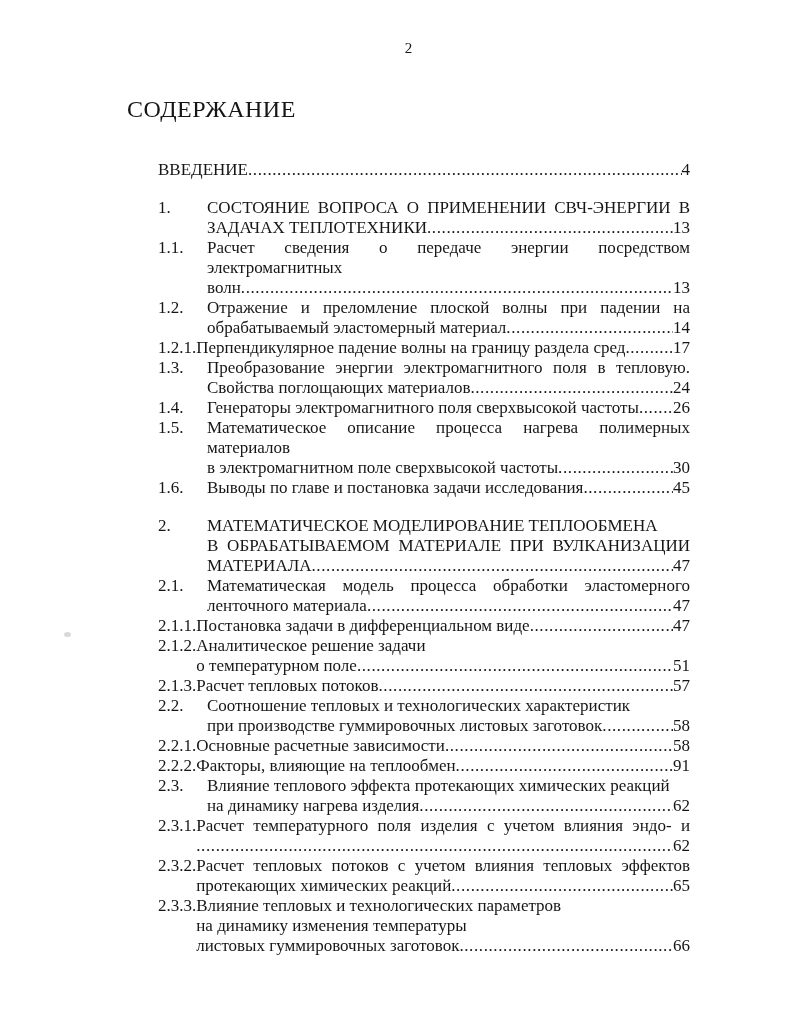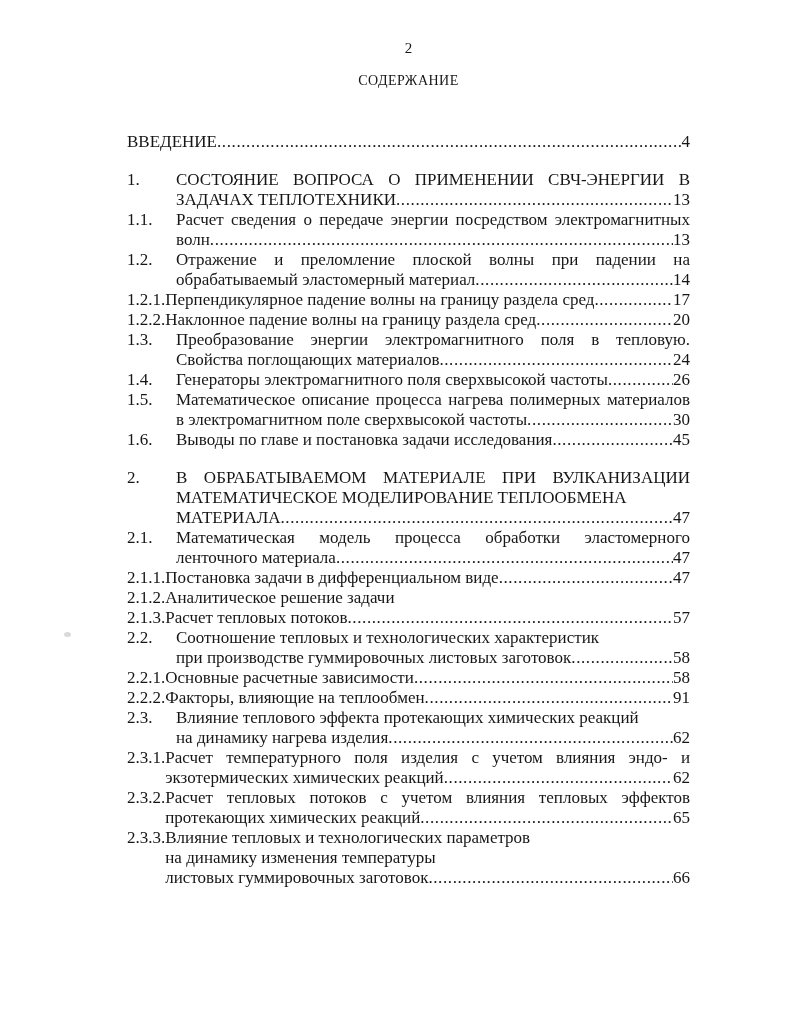--- a/index.html
+++ b/index.html
@@ -17,34 +17,34 @@
     overflow: hidden;
     box-sizing: border-box;
     padding: 38px 105px 0 127px;
   }
   .pagenum {
     text-align: center;
     font-size: 15px;
     line-height: 20px;
   }
   .doc-title {
-    margin: 12px 0 40px 0;
-    text-align: center;
-    font-size: 14px;
+    margin: 40px 0 40px 0;
+    font-size: 24px;
     font-weight: normal;
     letter-spacing: 0.5px;
     line-height: 22px;
   }
   .toc {
     font-size: 17px;
     line-height: 20px;
   }
   .entry {
     display: flex;
     align-items: flex-start;
+    margin-left: 31px;
   }
   .entry.gap { margin-top: 18px; }
   .num { flex: 0 0 49px; white-space: nowrap; }
   .entry.lvl3 .num { flex: 0 0 38px; }
   .body { flex: 1 1 auto; min-width: 0; }
   .line { line-height: 20px; }
   .line.fill {
     text-align: justify;
     text-align-last: justify;
   }
@@ -126,30 +126,20 @@
       <div class="entry lvl3">
         <span class="num">1.2.1.</span>
         <div class="body">
           <div class="line dotted">
             <span class="t">Перпендикулярное падение волны на границу раздела сред</span>
             <span class="leader"></span>
             <span class="pg">17</span>
           </div>
         </div>
       </div>
-      <div class="entry lvl3">
-        <span class="num">1.2.2.</span>
-        <div class="body">
-          <div class="line dotted">
-            <span class="t">Наклонное падение волны на границу раздела сред</span>
-            <span class="leader"></span>
-            <span class="pg">20</span>
-          </div>
-        </div>
-      </div>
       <div class="entry">
         <span class="num">1.3.</span>
         <div class="body">
           <div class="line fill">Преобразование энергии электромагнитного поля в тепловую.</div>
           <div class="line dotted">
             <span class="t">Свойства поглощающих материалов</span>
             <span class="leader"></span>
             <span class="pg">24</span>
           </div>
         </div>
@@ -181,22 +171,22 @@
           <div class="line dotted">
             <span class="t">Выводы по главе и постановка задачи исследования</span>
             <span class="leader"></span>
             <span class="pg">45</span>
           </div>
         </div>
       </div>
       <div class="entry gap">
         <span class="num">2.</span>
         <div class="body">
+          <div class="line">МАТЕМАТИЧЕСКОЕ МОДЕЛИРОВАНИЕ ТЕПЛООБМЕНА</div>
           <div class="line fill">В ОБРАБАТЫВАЕМОМ МАТЕРИАЛЕ ПРИ ВУЛКАНИЗАЦИИ</div>
-          <div class="line">МАТЕМАТИЧЕСКОЕ МОДЕЛИРОВАНИЕ ТЕПЛООБМЕНА</div>
           <div class="line dotted">
             <span class="t">МАТЕРИАЛА</span>
             <span class="leader"></span>
             <span class="pg">47</span>
           </div>
         </div>
       </div>
       <div class="entry">
         <span class="num">2.1.</span>
         <div class="body">
@@ -215,20 +205,25 @@
             <span class="t">Постановка задачи в дифференциальном виде</span>
             <span class="leader"></span>
             <span class="pg">47</span>
           </div>
         </div>
       </div>
       <div class="entry lvl3">
         <span class="num">2.1.2.</span>
         <div class="body">
           <div class="line">Аналитическое решение задачи</div>
+          <div class="line dotted">
+            <span class="t">о температурном поле</span>
+            <span class="leader"></span>
+            <span class="pg">51</span>
+          </div>
         </div>
       </div>
       <div class="entry lvl3">
         <span class="num">2.1.3.</span>
         <div class="body">
           <div class="line dotted">
             <span class="t">Расчет тепловых потоков</span>
             <span class="leader"></span>
             <span class="pg">57</span>
           </div>
@@ -274,21 +269,20 @@
             <span class="leader"></span>
             <span class="pg">62</span>
           </div>
         </div>
       </div>
       <div class="entry lvl3">
         <span class="num">2.3.1.</span>
         <div class="body">
           <div class="line fill">Расчет температурного поля изделия с учетом влияния эндо- и</div>
           <div class="line dotted">
-            <span class="t">экзотермических химических реакций</span>
             <span class="leader"></span>
             <span class="pg">62</span>
           </div>
         </div>
       </div>
       <div class="entry lvl3">
         <span class="num">2.3.2.</span>
         <div class="body">
           <div class="line fill">Расчет тепловых потоков с учетом влияния тепловых эффектов</div>
           <div class="line dotted">

